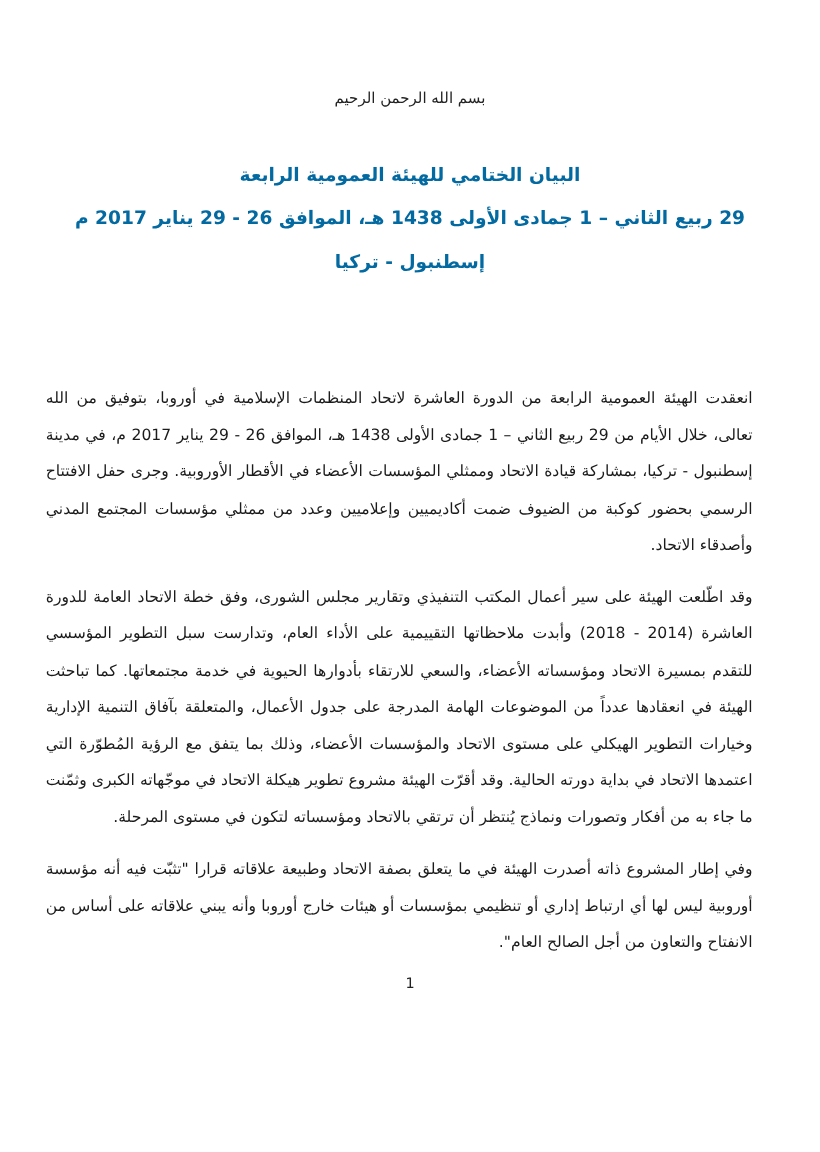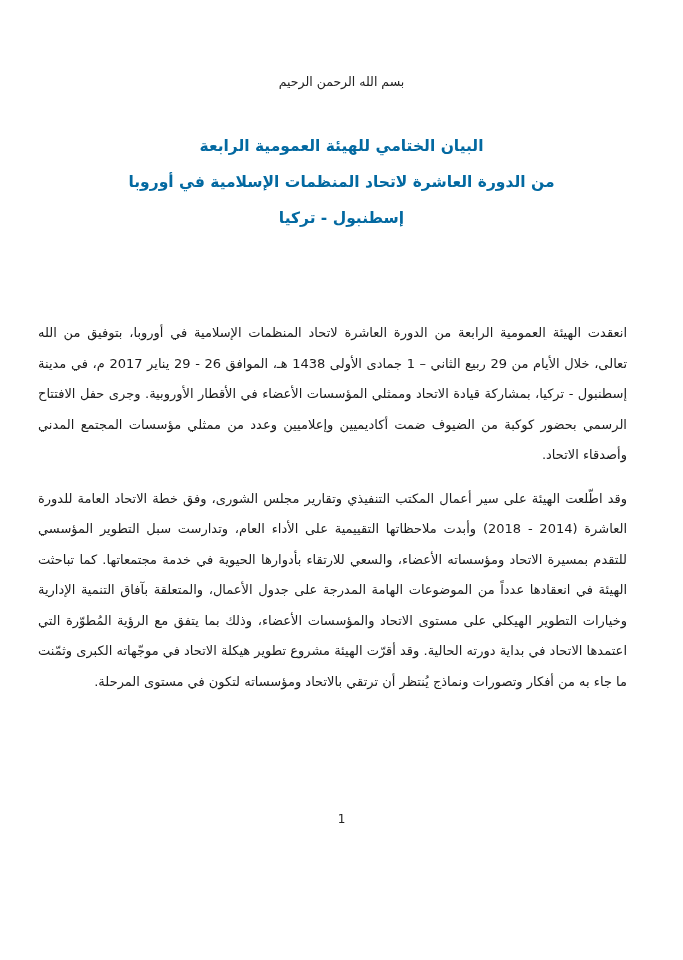--- a/index.html
+++ b/index.html
@@ -65,24 +65,25 @@
 </style>
 </head>
 <body>
 
 <div class="page">
 
   <div class="basmala">بسم الله الرحمن الرحيم</div>
 
   <div class="title-block">
     <div class="title-line">البيان الختامي للهيئة العمومية الرابعة</div>
-    <div class="title-line">من الدورة العاشرة لاتحاد المنظمات الإسلامية في أوروبا</div>
+    <div class="title-line">29 ربيع الثاني – 1 جمادى الأولى 1438 هـ، الموافق 26 - 29 يناير 2017 م</div>
     <div class="title-line">إسطنبول - تركيا</div>
   </div>
 
   <div class="body-block">
     <p>انعقدت الهيئة العمومية الرابعة من الدورة العاشرة لاتحاد المنظمات الإسلامية في أوروبا، بتوفيق من الله تعالى، خلال الأيام من 29 ربيع الثاني – 1 جمادى الأولى 1438 هـ، الموافق 26 - 29 يناير 2017 م، في مدينة إسطنبول - تركيا، بمشاركة قيادة الاتحاد وممثلي المؤسسات الأعضاء في الأقطار الأوروبية. وجرى حفل الافتتاح الرسمي بحضور كوكبة من الضيوف ضمت أكاديميين وإعلاميين وعدد من ممثلي مؤسسات المجتمع المدني وأصدقاء الاتحاد.</p>
     <p>وقد اطّلعت الهيئة على سير أعمال المكتب التنفيذي وتقارير مجلس الشورى، وفق خطة الاتحاد العامة للدورة العاشرة (2014 - 2018) وأبدت ملاحظاتها التقييمية على الأداء العام، وتدارست سبل التطوير المؤسسي للتقدم بمسيرة الاتحاد ومؤسساته الأعضاء، والسعي للارتقاء بأدوارها الحيوية في خدمة مجتمعاتها. كما تباحثت الهيئة في انعقادها عدداً من الموضوعات الهامة المدرجة على جدول الأعمال، والمتعلقة بآفاق التنمية الإدارية وخيارات التطوير الهيكلي على مستوى الاتحاد والمؤسسات الأعضاء، وذلك بما يتفق مع الرؤية المُطوّرة التي اعتمدها الاتحاد في بداية دورته الحالية. وقد أقرّت الهيئة مشروع تطوير هيكلة الاتحاد في موجّهاته الكبرى وثمّنت ما جاء به من أفكار وتصورات ونماذج يُنتظر أن ترتقي بالاتحاد ومؤسساته لتكون في مستوى المرحلة.</p>
+    <p>وفي إطار المشروع ذاته أصدرت الهيئة في ما يتعلق بصفة الاتحاد وطبيعة علاقاته قرارا "تثبّت فيه أنه مؤسسة أوروبية ليس لها أي ارتباط إداري أو تنظيمي بمؤسسات أو هيئات خارج أوروبا وأنه يبني علاقاته على أساس من الانفتاح والتعاون من أجل الصالح العام".</p>
   </div>
 
   <div class="page-number">1</div>
 
 </div>
 
 </body></html>

